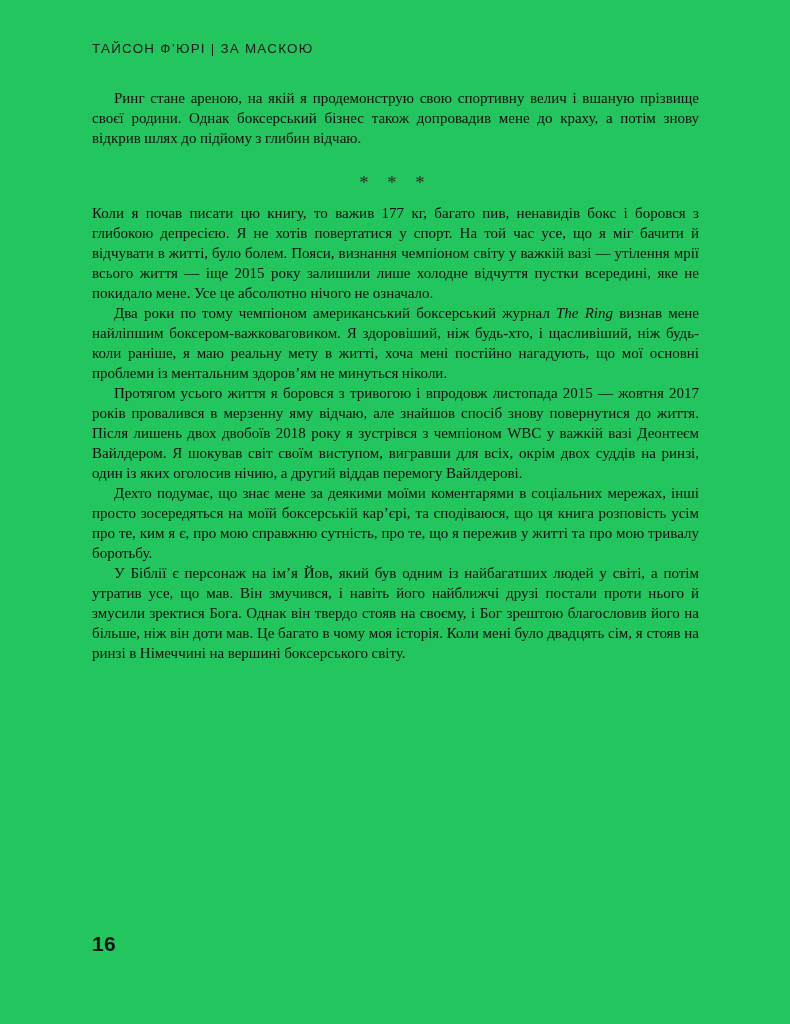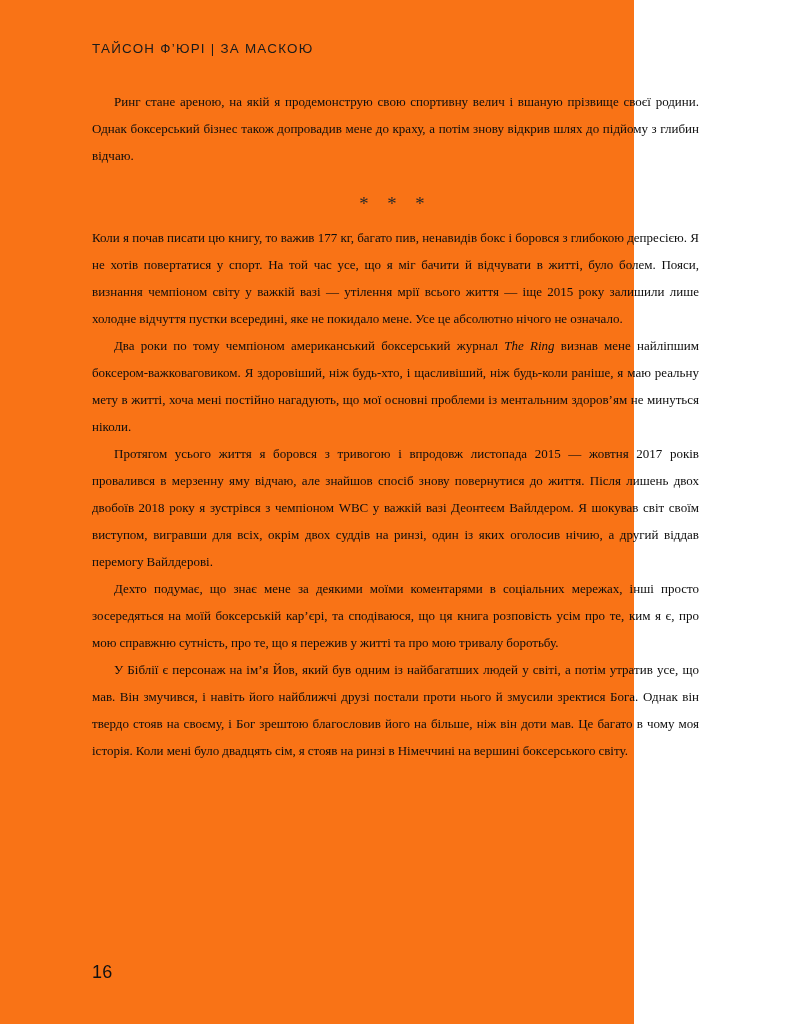--- a/index.html
+++ b/index.html
@@ -12,23 +12,23 @@
     height: 1024px;
     position: relative;
     font-family: "Liberation Serif", "DejaVu Serif", serif;
     color: #0d0d0d;
     overflow: hidden;
   }
 
   .page {
     position: absolute;
     inset: 0;
-    width: 634px;
+    width: 790px;
     height: 1024px;
-    background: #f97316;
+    background: #22c55e;
   }
 
   
   .running-head {
     position: absolute;
     left: 92px;
     top: 41px;
     font-family: "Liberation Sans", "DejaVu Sans", sans-serif;
     font-size: 13.4px;
     font-weight: 400;
@@ -42,22 +42,22 @@
     position: absolute;
     left: 92px;
     top: 88px;
     width: 607px;
   }
 
   p.para {
     margin: 0;
     text-align: justify;
     text-justify: inter-word;
-    font-size: 13px;
-    line-height: 27px;
+    font-size: 15px;
+    line-height: 20px;
     text-indent: 22px;
     hyphens: manual;
     word-spacing: -0.2px;
   }
 
   p.para.noindent {
     text-indent: 0;
   }
 
   
@@ -74,24 +74,24 @@
   }
 
   .title-italic {
     font-style: italic;
   }
 
   
   .folio {
     position: absolute;
     left: 92px;
-    top: 962px;
+    top: 932px;
     font-family: "Liberation Sans", "DejaVu Sans", sans-serif;
-    font-size: 18px;
-    font-weight: 400;
+    font-size: 21px;
+    font-weight: 700;
     letter-spacing: 0.3px;
     color: #121212;
   }
 </style>
 </head>
 <body>
 
 <div class="page">
 
   <div class="running-head">ТАЙСОН Ф’ЮРІ | ЗА МАСКОЮ</div>

